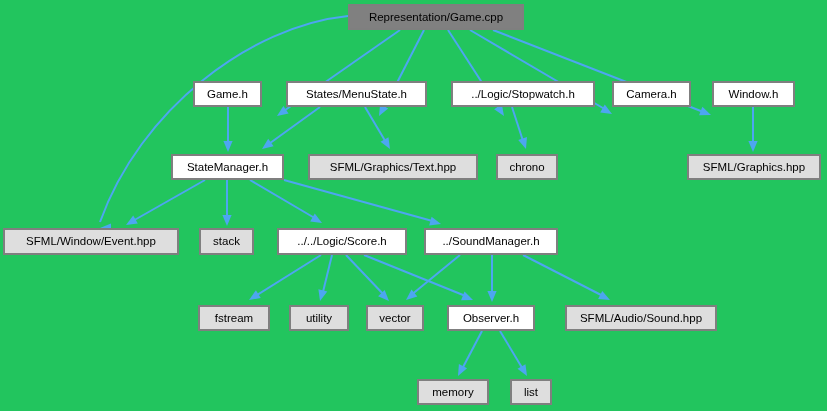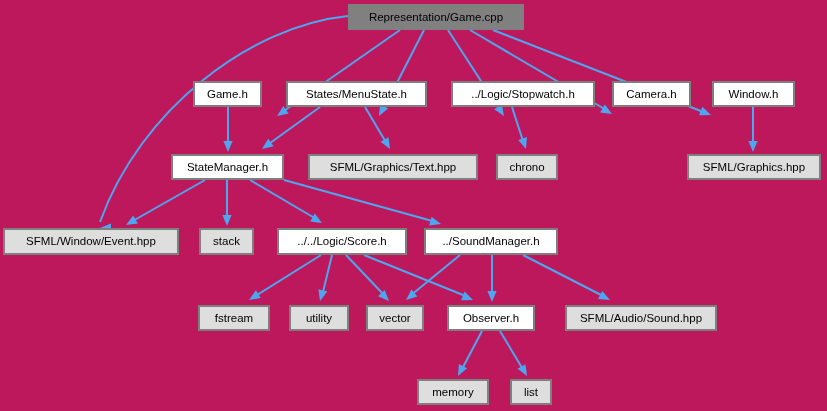--- a/index.html
+++ b/index.html
@@ -10,21 +10,21 @@
   body {
     width: 827px;
     height: 411px;
     overflow: hidden;
     font-family: "Liberation Sans", sans-serif;
   }
   #graph-root {
     position: relative;
     width: 827px;
     height: 411px;
-    background: #be185d;
+    background: #22c55e;
   }
   svg#graph-svg {
     position: absolute;
     left: 0;
     top: 0;
     width: 827px;
     height: 411px;
     display: block;
   }
   .node-label {

